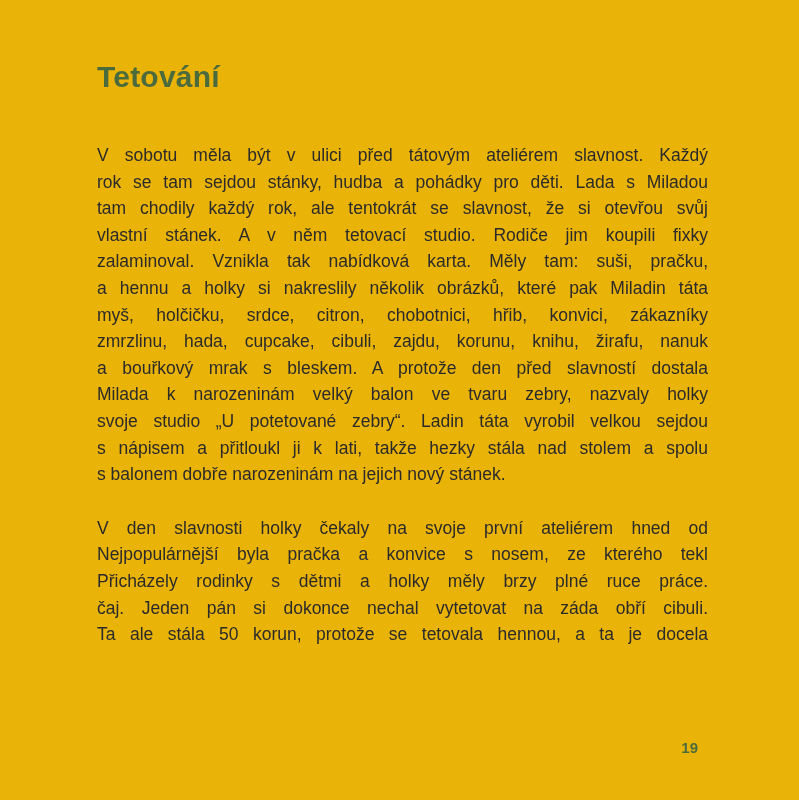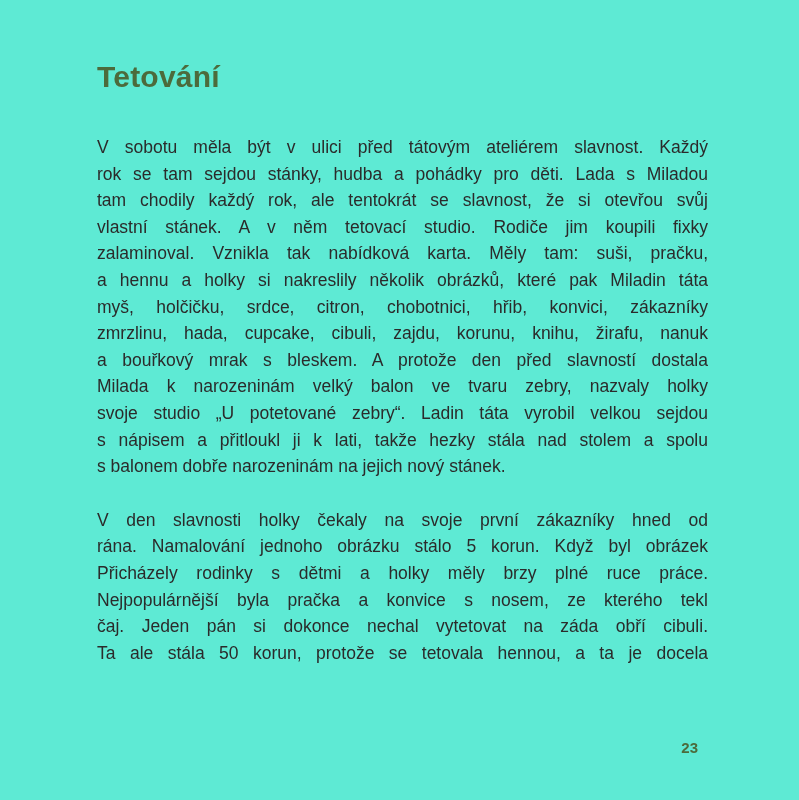--- a/index.html
+++ b/index.html
@@ -4,21 +4,21 @@
 <style>
   html, body {
     margin: 0;
     padding: 0;
     background: #ffffff;
   }
   .page {
     position: relative;
     width: 799px;
     height: 800px;
-    background: #5eead4;
+    background: #eab308;
     overflow: hidden;
     font-family: "Liberation Sans", sans-serif;
   }
   .title {
     position: absolute;
     left: 97px;
     top: 60px;
     margin: 0;
     font-size: 30px;
     font-weight: 700;
@@ -29,21 +29,21 @@
     position: absolute;
     left: 97px;
     top: 130px;
     width: 611px;
     color: #2b2b2b;
     font-size: 17.5px;
     font-weight: 500;
     line-height: 26.6px;
   }
   .paragraph {
-    margin: 4px 0 27px 0;
+    margin: 12px 0 27px 0;
   }
   .line {
     text-align: justify;
     text-align-last: justify;
     white-space: normal;
   }
   .line.last {
     text-align-last: left;
   }
   .page-number {
@@ -74,25 +74,24 @@
       <div class="line">myš, holčičku, srdce, citron, chobotnici, hřib, konvici, zákazníky</div>
       <div class="line">zmrzlinu, hada, cupcake, cibuli, zajdu, korunu, knihu, žirafu, nanuk</div>
       <div class="line">a bouřkový mrak s bleskem. A protože den před slavností dostala</div>
       <div class="line">Milada k narozeninám velký balon ve tvaru zebry, nazvaly holky</div>
       <div class="line">svoje studio „U potetované zebry“. Ladin táta vyrobil velkou sejdou</div>
       <div class="line">s nápisem a přitloukl ji k lati, takže hezky stála nad stolem a spolu</div>
       <div class="line last">s balonem dobře narozeninám na jejich nový stánek.</div>
     </div>
 
     <div class="paragraph">
-      <div class="line">V den slavnosti holky čekaly na svoje první zákazníky hned od</div>
-      <div class="line">rána. Namalování jednoho obrázku stálo 5 korun. Když byl obrázek</div>
+      <div class="line">V den slavnosti holky čekaly na svoje první ateliérem hned od</div>
+      <div class="line">Nejpopulárnější byla pračka a konvice s nosem, ze kterého tekl</div>
       <div class="line">Přicházely rodinky s dětmi a holky měly brzy plné ruce práce.</div>
-      <div class="line">Nejpopulárnější byla pračka a konvice s nosem, ze kterého tekl</div>
       <div class="line">čaj. Jeden pán si dokonce nechal vytetovat na záda obří cibuli.</div>
       <div class="line">Ta ale stála 50 korun, protože se tetovala hennou, a ta je docela</div>
     </div>
 
   </div>
 
-  <div class="page-number">23</div>
+  <div class="page-number">19</div>
 
 </div>
 
 </body></html>

